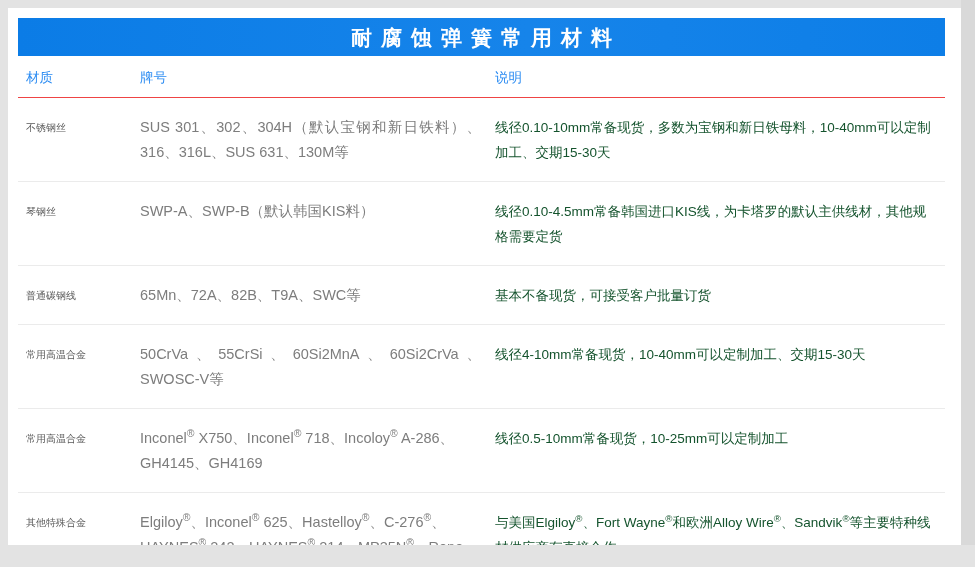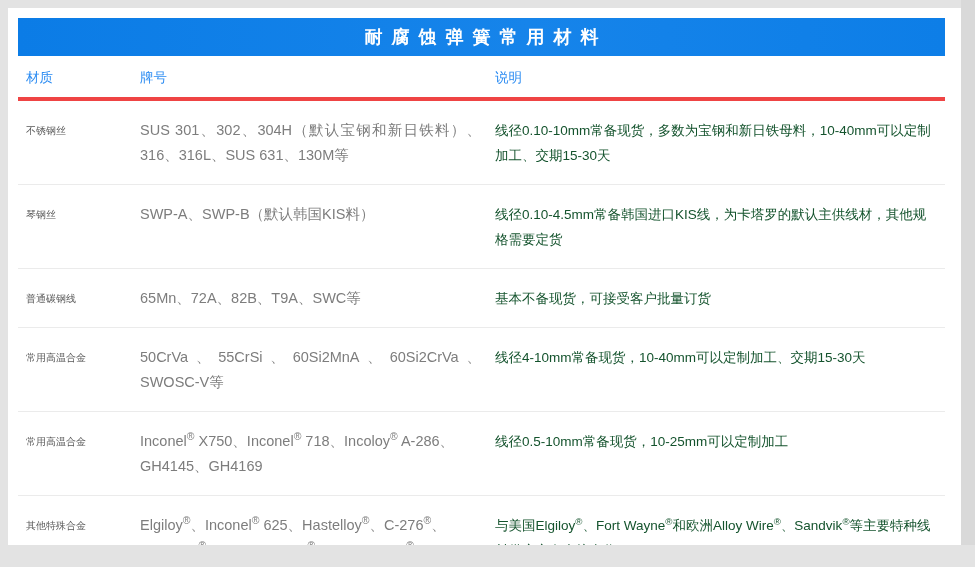--- a/index.html
+++ b/index.html
@@ -63,42 +63,42 @@
   .banner {
     margin: 10px 10px 0 10px;
     height: 38px;
     background: linear-gradient(90deg, #0b7ce6 0%, #1684ea 55%, #0d7ee7 100%);
     display: flex;
     align-items: center;
     justify-content: center;
   }
   .banner-title {
     color: #ffffff;
-    font-size: 18px;
+    font-size: 21px;
     font-weight: bold;
     letter-spacing: 9px;
     text-indent: 9px;
     white-space: nowrap;
     line-height: 1;
   }
 
   
   .table {
     margin: 0 10px;
     width: 927px;
     box-sizing: border-box;
   }
   .row {
     display: flex;
     border-bottom: 1px solid #ebebeb;
     box-sizing: border-box;
   }
   .row.header-row {
     padding: 14px 0 11px 0;
-    border-bottom: 4px solid #ef4444;
+    border-bottom: 1px solid #ef4444;
   }
   .row.data-row {
     padding: 17px 0 16px 0;
   }
   .row.last { border-bottom: 1px solid #ebebeb; }
 
   .col-mat  { width: 122px; flex: none; padding-left: 8px; box-sizing: border-box; }
   .col-grade{ width: 355px; flex: none; box-sizing: border-box; padding-right: 14px; }
   .col-desc { width: 442px; flex: none; box-sizing: border-box; padding-right: 6px; }
 

